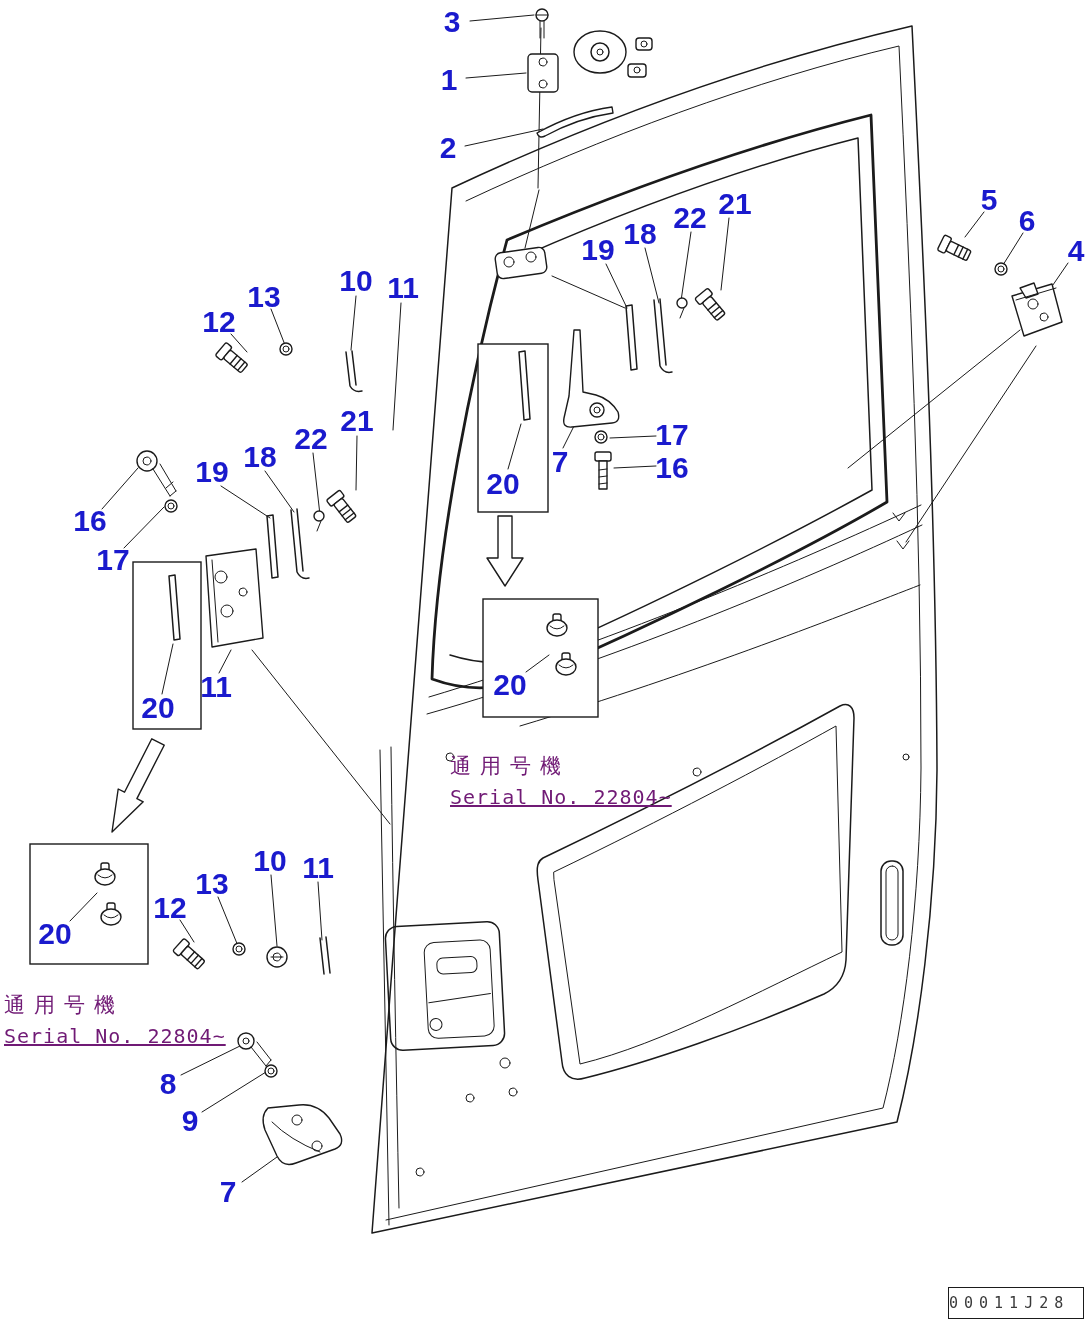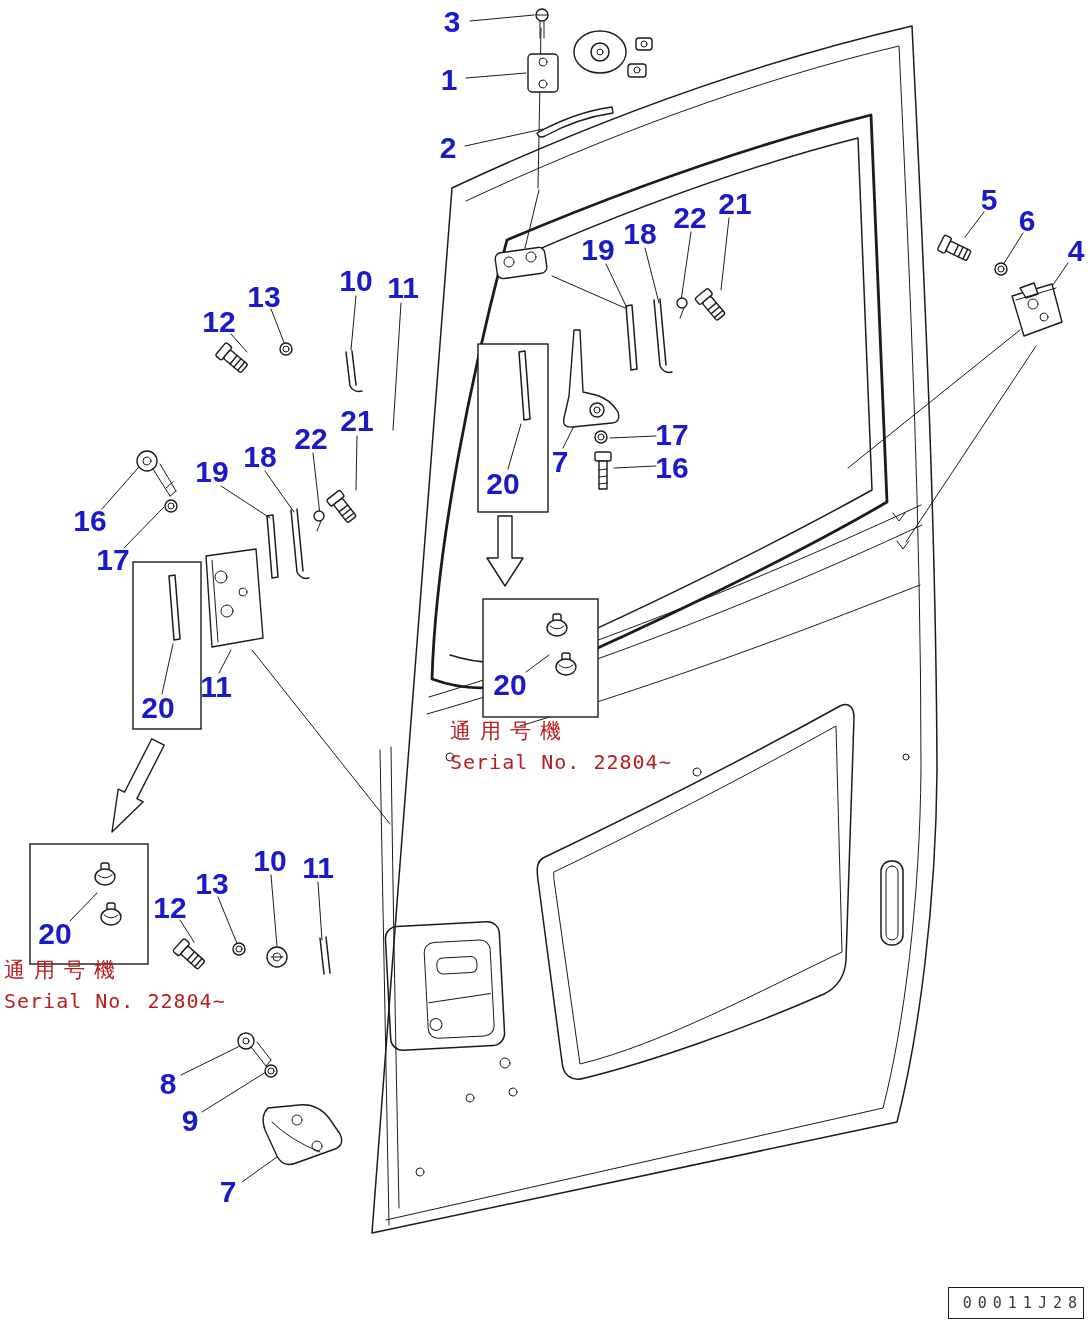--- a/index.html
+++ b/index.html
@@ -8,25 +8,25 @@
   .art{position:absolute;left:0;top:0;}
   .ln  {fill:none;stroke:#1b1b1b;stroke-width:1.5;stroke-linecap:round;stroke-linejoin:round;}
   .ln2 {fill:none;stroke:#1b1b1b;stroke-width:2.8;stroke-linecap:round;stroke-linejoin:round;}
   .th  {fill:none;stroke:#1b1b1b;stroke-width:1;stroke-linecap:round;stroke-linejoin:round;}
   .pt  {fill:#fff;stroke:#1b1b1b;stroke-width:1.4;stroke-linecap:round;stroke-linejoin:round;}
   .box {fill:#fff;stroke:#1b1b1b;stroke-width:1.4;}
   .arrow{fill:#fff;stroke:#1b1b1b;stroke-width:1.4;stroke-linejoin:round;}
   .co{position:absolute;transform:translate(-50%,-50%);
       font:bold 30px "Liberation Sans",sans-serif;color:var(--callout-color,#1a1acd);
       white-space:nowrap;line-height:1;}
-  .serial{position:absolute;font-family:"DejaVu Sans Mono",monospace;color:#b91c1c;}
+  .serial{position:absolute;font-family:"DejaVu Sans Mono",monospace;color:#701a75;margin-top:35px;}
   .serial .jp{font-size:21px;letter-spacing:9px;}
-  .serial .en{font-size:20px;letter-spacing:1px;margin-top:5px;}
+  .serial .en{font-size:20px;letter-spacing:1px;margin-top:5px;text-decoration:underline;}
   .dwg{position:absolute;left:948px;top:1287px;width:134px;height:30px;border:1.5px solid #1b1b1b;
-       display:flex;align-items:center;justify-content:flex-end;
+       display:flex;align-items:center;justify-content:flex-start;
        font-family:"DejaVu Sans Mono",monospace;font-size:15px;letter-spacing:6px;color:#3a3a3a;}
 </style>
 </head>
 <body>
 
 <div class="page">
 
 <svg class="art" width="1090" height="1321" viewBox="0 0 1090 1321">
 
   <g>

